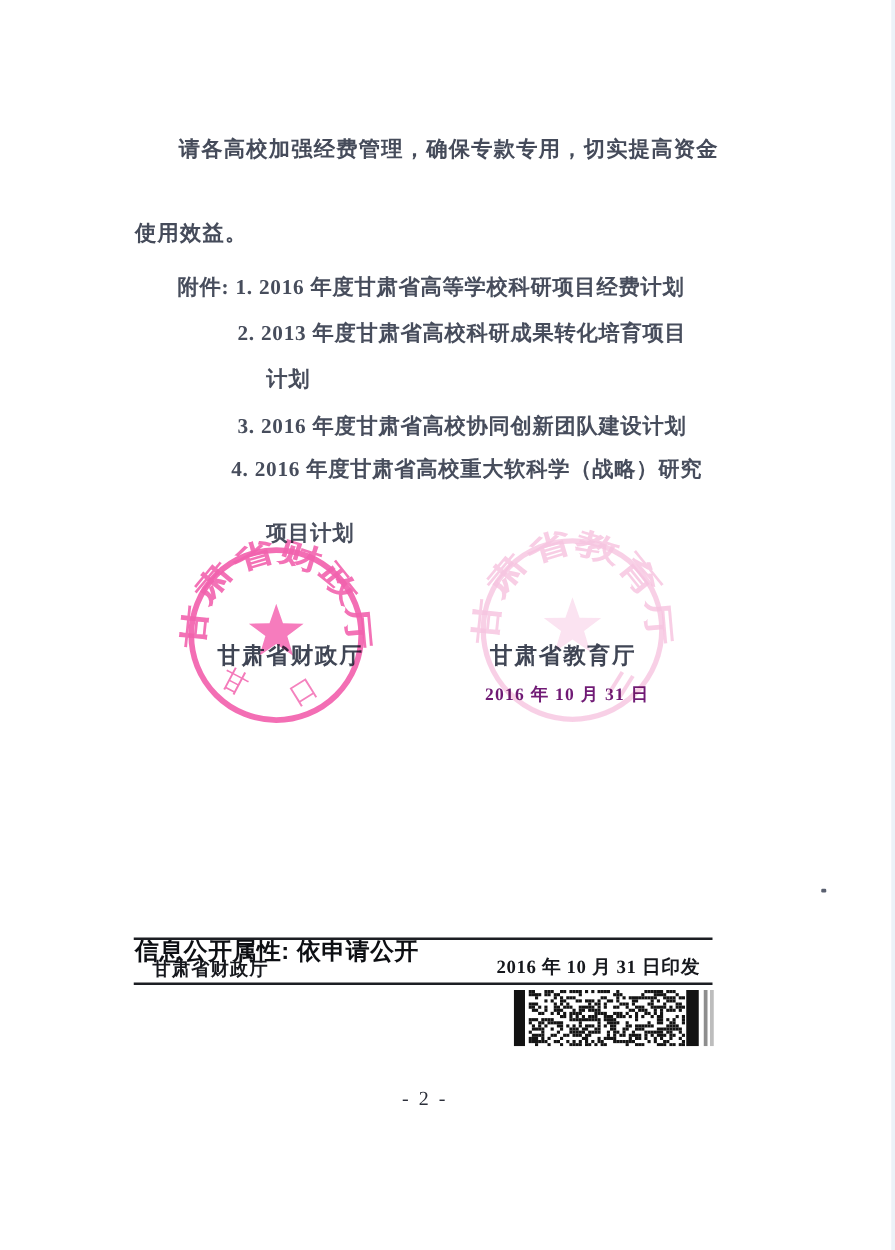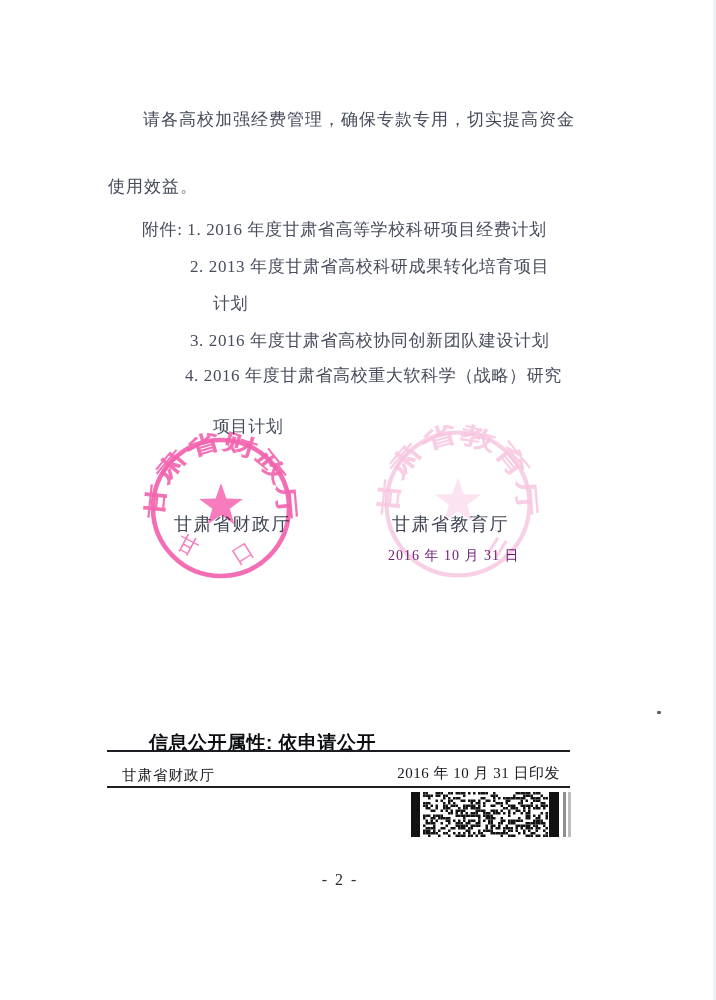--- a/index.html
+++ b/index.html
@@ -11,21 +11,21 @@
     overflow:hidden;
     font-family:"Liberation Serif","DejaVu Serif",serif;
   }
   
   .scan-edge {
     position:absolute; right:0; top:0; width:3px; height:100%;
     background:#dce7f3; opacity:.55;
   }
   .speck { position:absolute; background:#5a6070; border-radius:1px; }
 
-  .txt { position:absolute; white-space:nowrap; color:#454b5a; }
+  .txt { position:absolute; white-space:nowrap; color:#454b5a;font-weight:bold; }
 
   .body-line { font-size:17px; letter-spacing:1px; }
 
   .attach-line { font-size:17px; letter-spacing:0.6px; color:#474d5c; }
 
   .sig-name { font-size:18px; letter-spacing:1.5px; color:#3f4554; }
   .sig-date { font-size:14px; letter-spacing:1px; color:#701a75; }
 
   .seal { position:absolute; mix-blend-mode:multiply; pointer-events:none; }
   .seal-faint { opacity:.48; filter:blur(0.6px); }
@@ -81,21 +81,21 @@
     <circle cx="80" cy="80" r="68" fill="none" stroke="#ee86bf" stroke-width="4" opacity="0.8"></circle>
     <path id="sealArcR" d="M 25.5,99.8 A 58,58 0 1 1 134.5,99.8" fill="none"></path>
     <text font-size="23" font-weight="bold" fill="#ee86bf" opacity="0.85" font-family="'Liberation Serif',serif">
       <textPath href="#sealArcR" startOffset="9" textLength="205" lengthAdjust="spacingAndGlyphs">甘肃省教育厅</textPath>
     </text>
     <polygon points="80,55 85.4,70.6 101.9,70.9 88.8,80.8 93.5,96.6 80,87.2 66.5,96.6 71.3,80.8 58.1,70.9 74.6,70.6" fill="#f09bcb" opacity="0.6"></polygon>
     <line x1="108" y1="128" x2="118" y2="112" stroke="#ee86bf" stroke-width="3" opacity="0.8"></line>
     <line x1="116" y1="131" x2="126" y2="115" stroke="#ee86bf" stroke-width="3" opacity="0.8"></line>
   </svg>
 
-  <div class="txt footer-heading" style="left:108px;top:730px;margin-left:41px;">信息公开属性: 依申请公开</div>
+  <div class="txt footer-heading" style="left:108px;top:748px;">信息公开属性: 依申请公开</div>
   <div class="rule" style="left:107px;top:750px;width:463px;height:2.2px;"></div>
 
   <div class="txt footer-issuer" style="left:122px;top:766px;">甘肃省财政厅</div>
   <div class="txt footer-date" style="left:360px;top:764px;width:200px;">2016 年 10 月 31 日印发</div>
   <div class="rule" style="left:107px;top:786px;width:463px;height:1.6px;"></div>
 
   <div class="barcode-box">
     <svg width="162" height="45" viewBox="0 0 162 45">
       <rect x="0" y="0" width="9" height="45" fill="#121212"></rect>
       <g id="bc-cells" fill="#141414">

